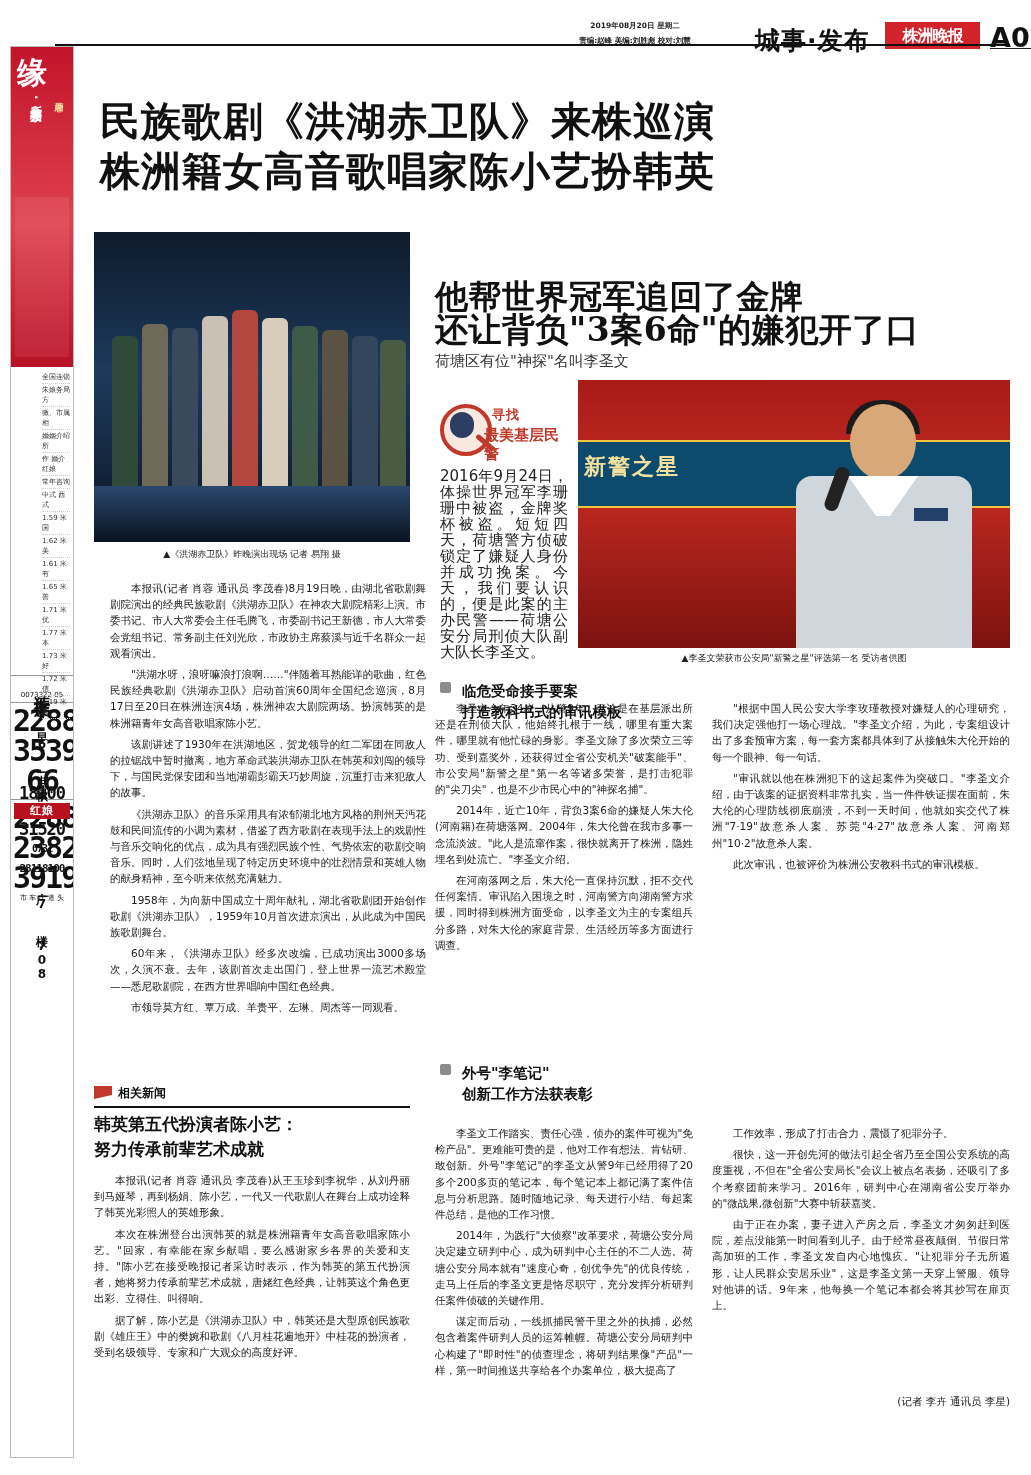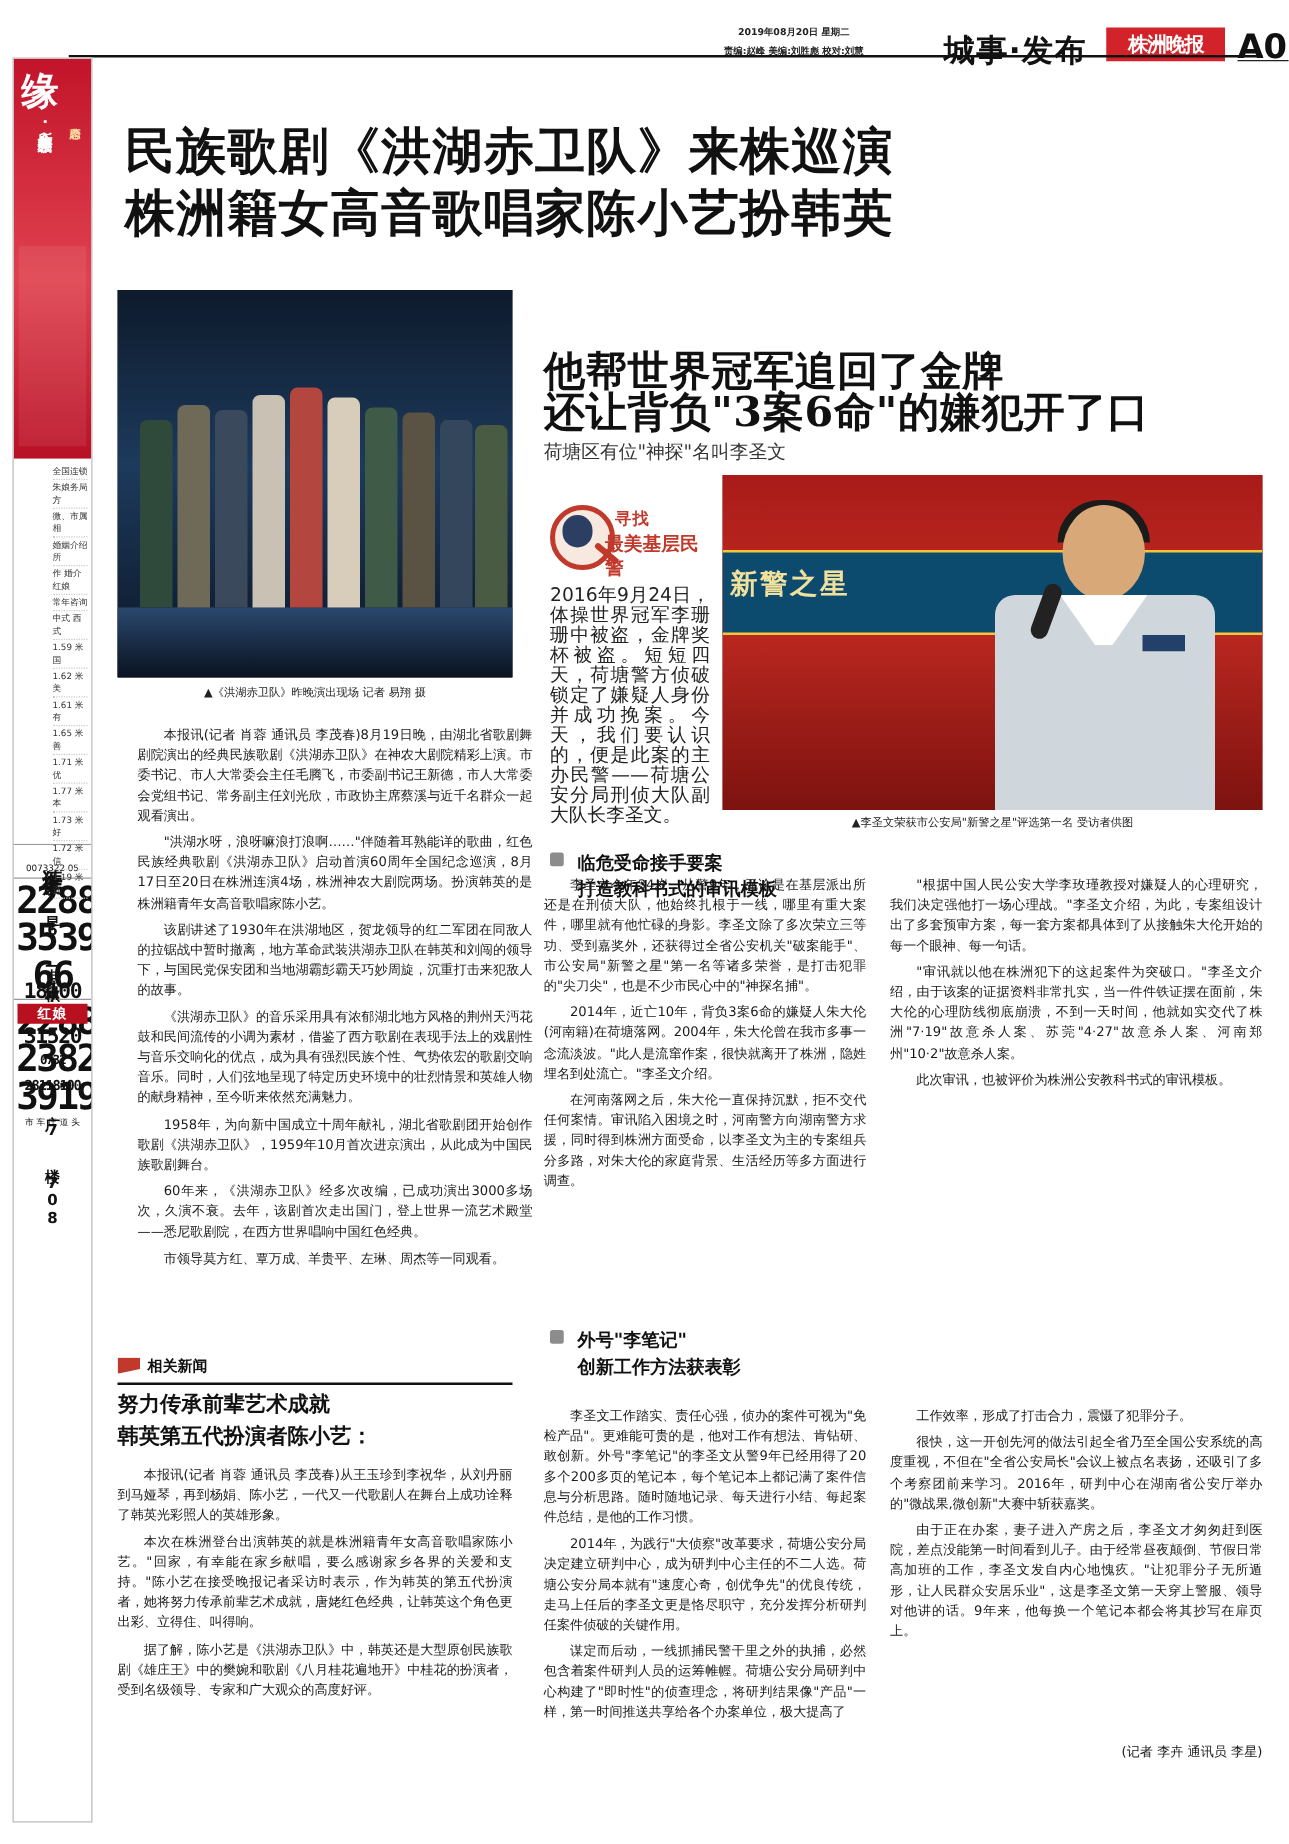--- a/index.html
+++ b/index.html
@@ -253,22 +253,22 @@
     <p>1958年，为向新中国成立十周年献礼，湖北省歌剧团开始创作歌剧《洪湖赤卫队》，1959年10月首次进京演出，从此成为中国民族歌剧舞台。</p>
     <p>60年来，《洪湖赤卫队》经多次改编，已成功演出3000多场次，久演不衰。去年，该剧首次走出国门，登上世界一流艺术殿堂——悉尼歌剧院，在西方世界唱响中国红色经典。</p>
     <p>市领导莫方红、覃万成、羊贵平、左琳、周杰等一同观看。</p>
   </div>
 
   <div class="relbar">
     <span class="flag"></span><span class="t">相关新闻</span>
     <div class="line"></div>
   </div>
   <div class="relhead">
+    <div>韩英第五代扮演者陈小艺：</div>
     <div>努力传承前辈艺术成就</div>
-    <div>韩英第五代扮演者陈小艺：</div>
   </div>
   <div class="col c1b">
     <p>本报讯(记者 肖蓉 通讯员 李茂春)从王玉珍到李祝华，从刘丹丽到马娅琴，再到杨娟、陈小艺，一代又一代歌剧人在舞台上成功诠释了韩英光彩照人的英雄形象。</p>
     <p>本次在株洲登台出演韩英的就是株洲籍青年女高音歌唱家陈小艺。"回家，有幸能在家乡献唱，要么感谢家乡各界的关爱和支持。"陈小艺在接受晚报记者采访时表示，作为韩英的第五代扮演者，她将努力传承前辈艺术成就，唐姥红色经典，让韩英这个角色更出彩、立得住、叫得响。</p>
     <p>据了解，陈小艺是《洪湖赤卫队》中，韩英还是大型原创民族歌剧《雄庄王》中的樊婉和歌剧《八月桂花遍地开》中桂花的扮演者，受到名级领导、专家和广大观众的高度好评。</p>
   </div>
 
   <div class="sech sh1">
     <span class="sq"></span>
     <div>临危受命接手要案</div>

